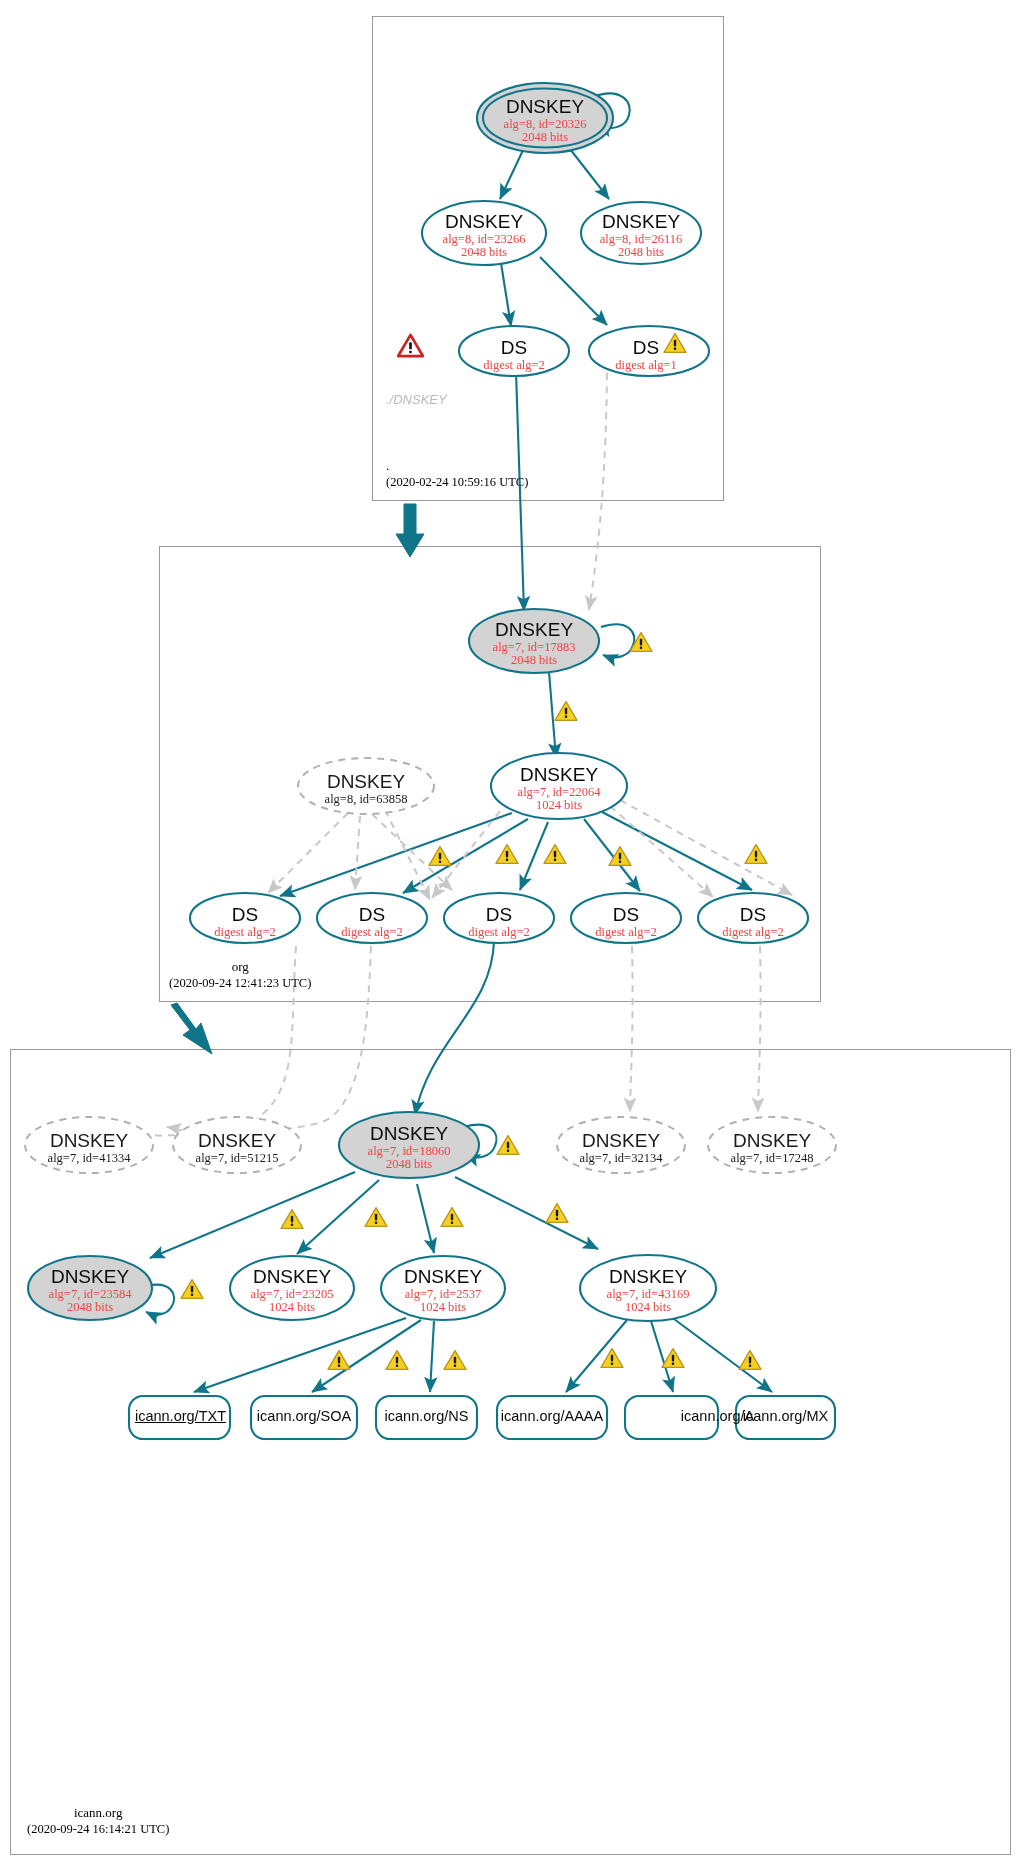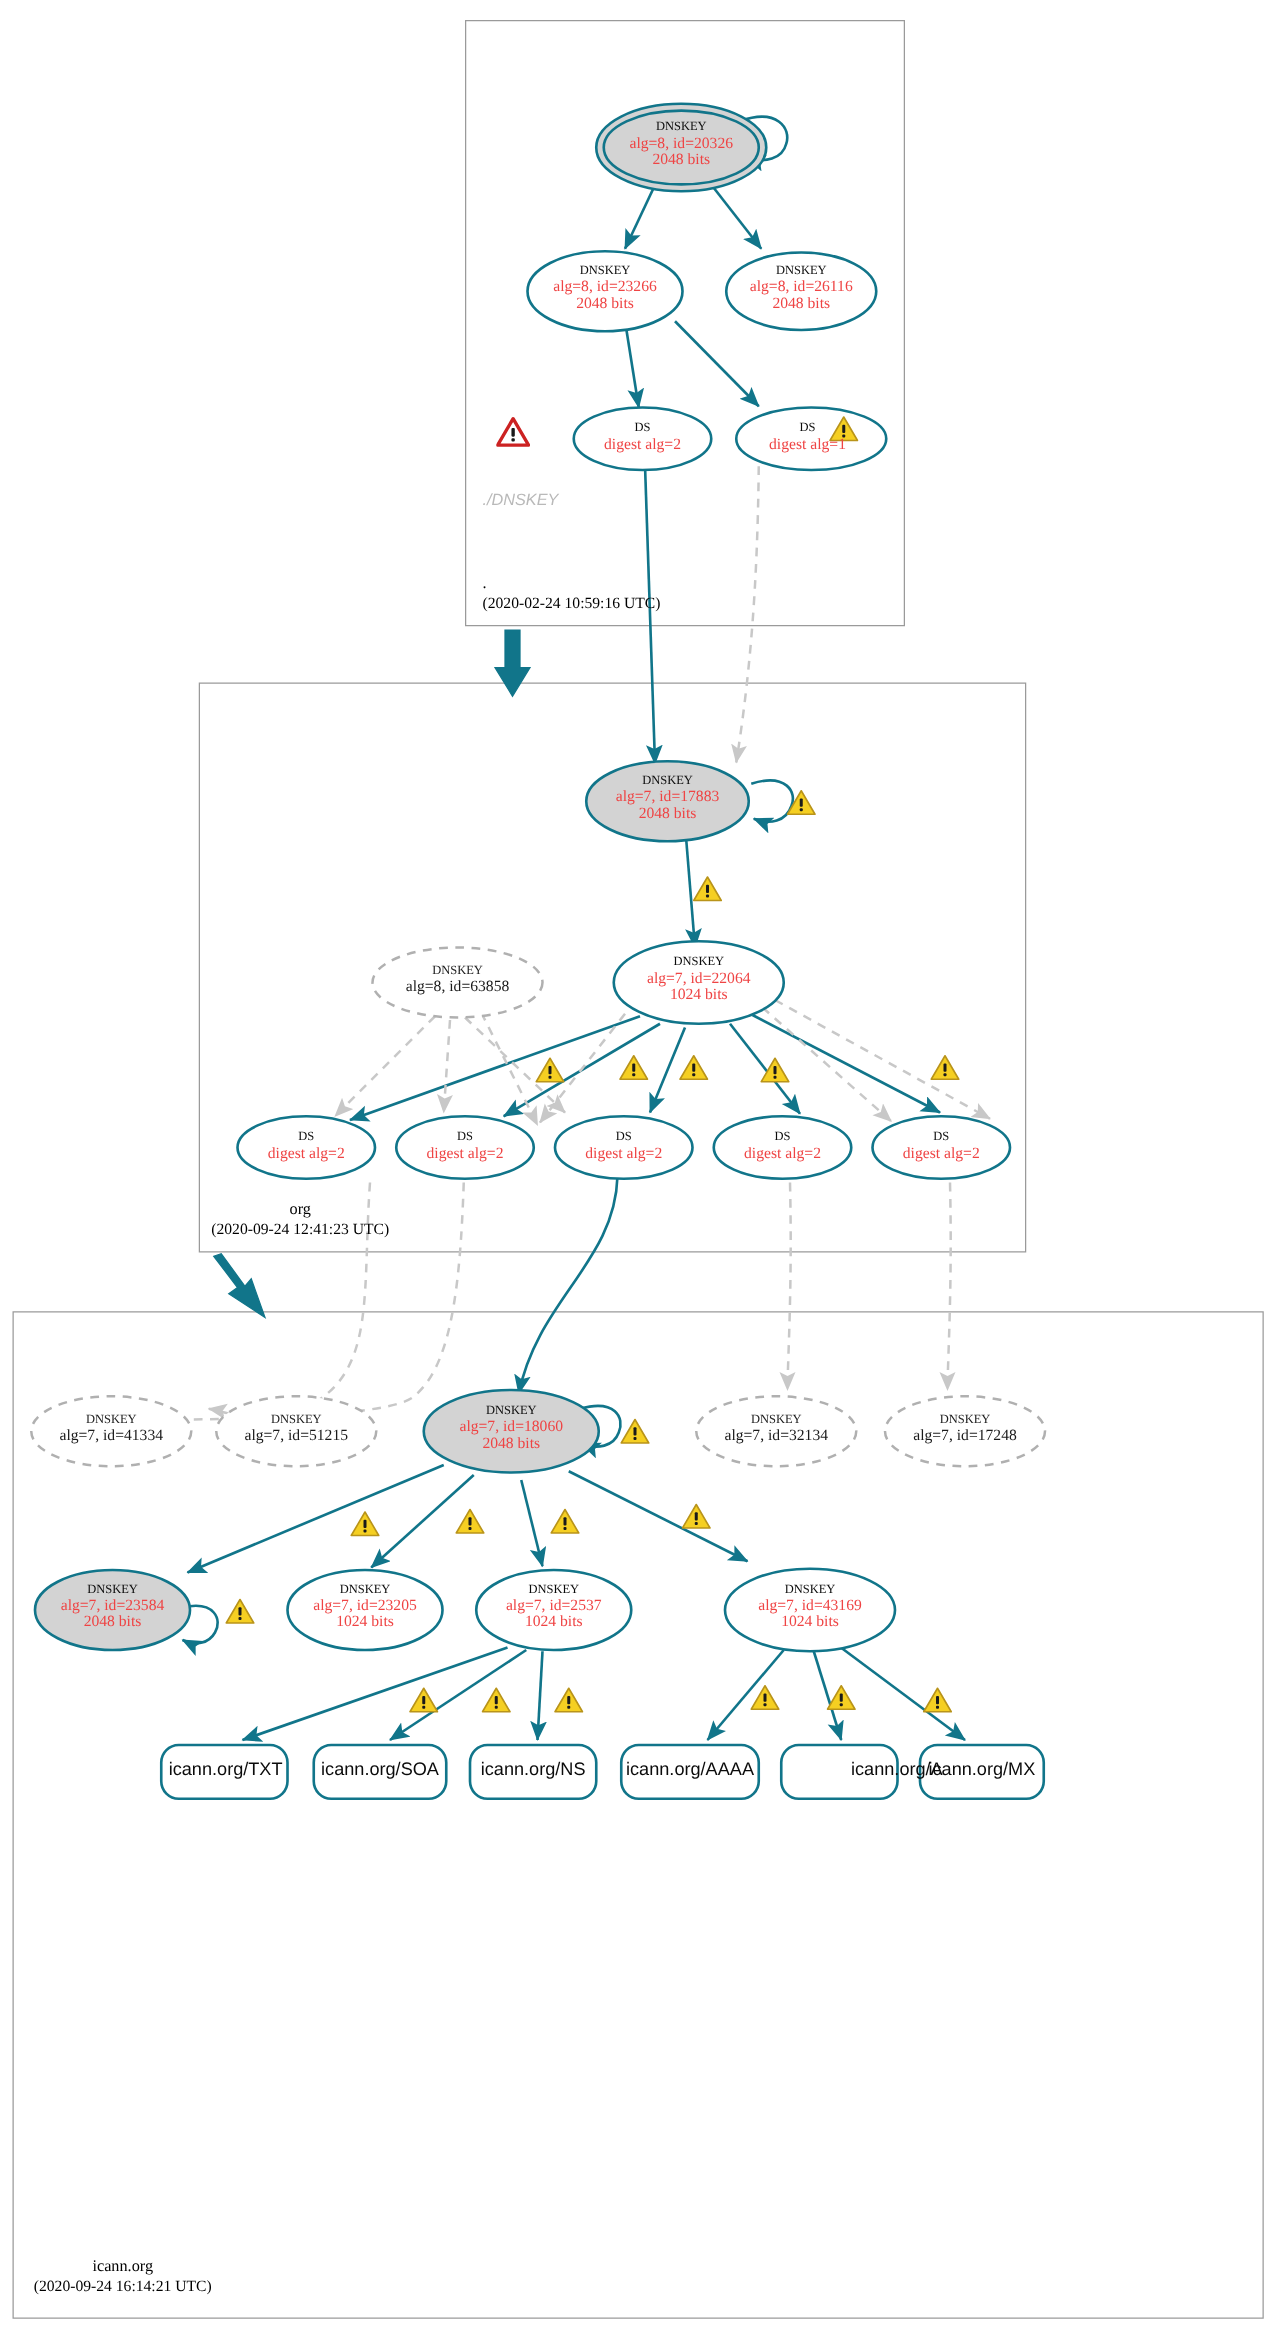--- a/index.html
+++ b/index.html
@@ -46,22 +46,22 @@
   
   .node-label {
     position: absolute;
     text-align: center;
     white-space: nowrap;
     pointer-events: none;
     line-height: 1.08;
   }
   .node-label .l1 {
     display: block;
-    font-family: Liberation Serif, serif;
-    font-size: 10px;
+    font-family: Liberation Sans, sans-serif;
+    font-size: 19px;
     color: #0b0b0b;
   }
   .node-label .l2, .node-label .l3 {
     display: block;
     font-family: "Liberation Serif", serif;
     font-size: 12.5px;
     color: #ef4444;
   }
   .node-label.dim .l1, .node-label.dim .l2, .node-label.dim .l3 { color: #1a1a1a; }
   .rr-label .l1 {
@@ -365,21 +365,21 @@
     <span class="l1">DNSKEY</span>
     <span class="l2">alg=7, id=2537</span>
     <span class="l3">1024 bits</span>
   </div>
   <div class="node-label" style="left:568px; top:1267px; width:160px;">
     <span class="l1">DNSKEY</span>
     <span class="l2">alg=7, id=43169</span>
     <span class="l3">1024 bits</span>
   </div>
 
-  <div class="node-label rr-label" style="left:129px; top:1409px; width:103px;">
+  <div class="node-label rr-label" style="left:129px; top:1409px; width:103px;text-decoration:underline;">
     <span class="l1">icann.org/TXT</span>
   </div>
   <div class="node-label rr-label" style="left:251px; top:1409px; width:106px;">
     <span class="l1">icann.org/SOA</span>
   </div>
   <div class="node-label rr-label" style="left:376px; top:1409px; width:101px;">
     <span class="l1">icann.org/NS</span>
   </div>
   <div class="node-label rr-label" style="left:497px; top:1409px; width:110px;">
     <span class="l1">icann.org/AAAA</span>

